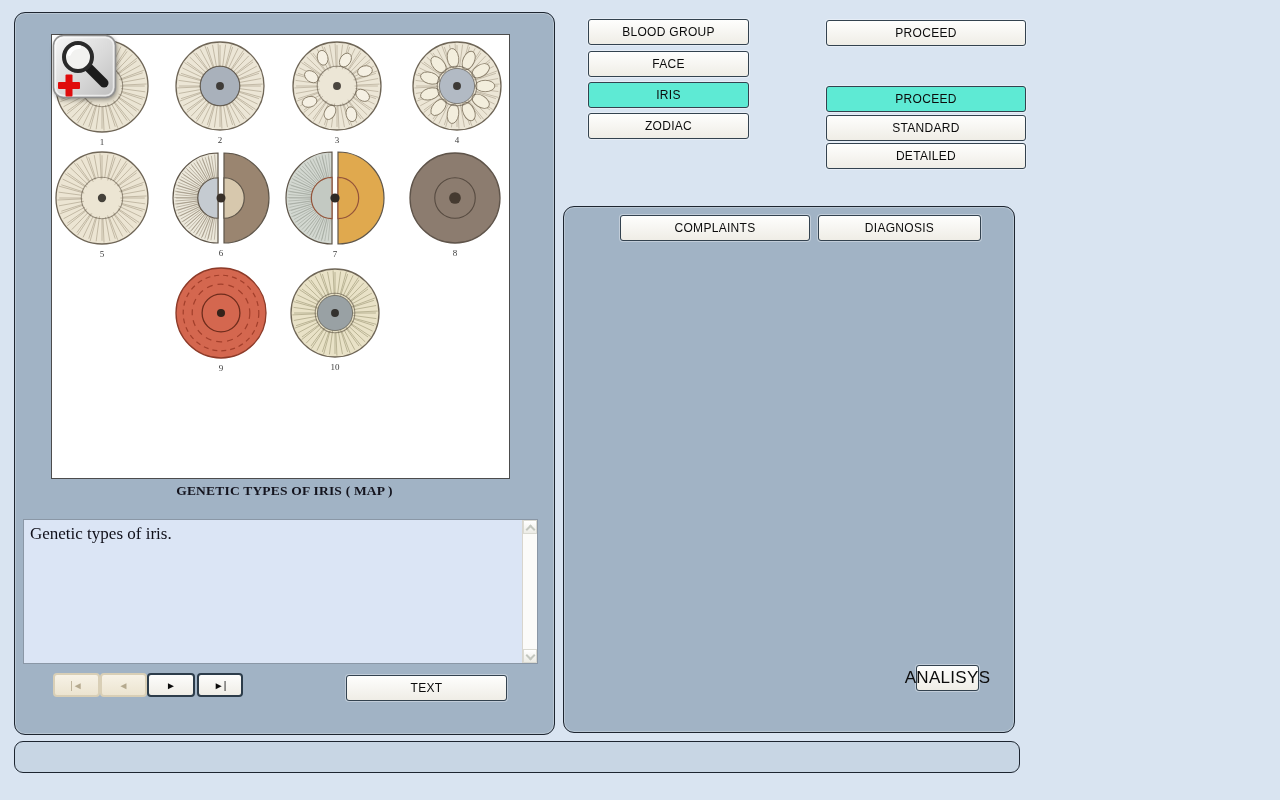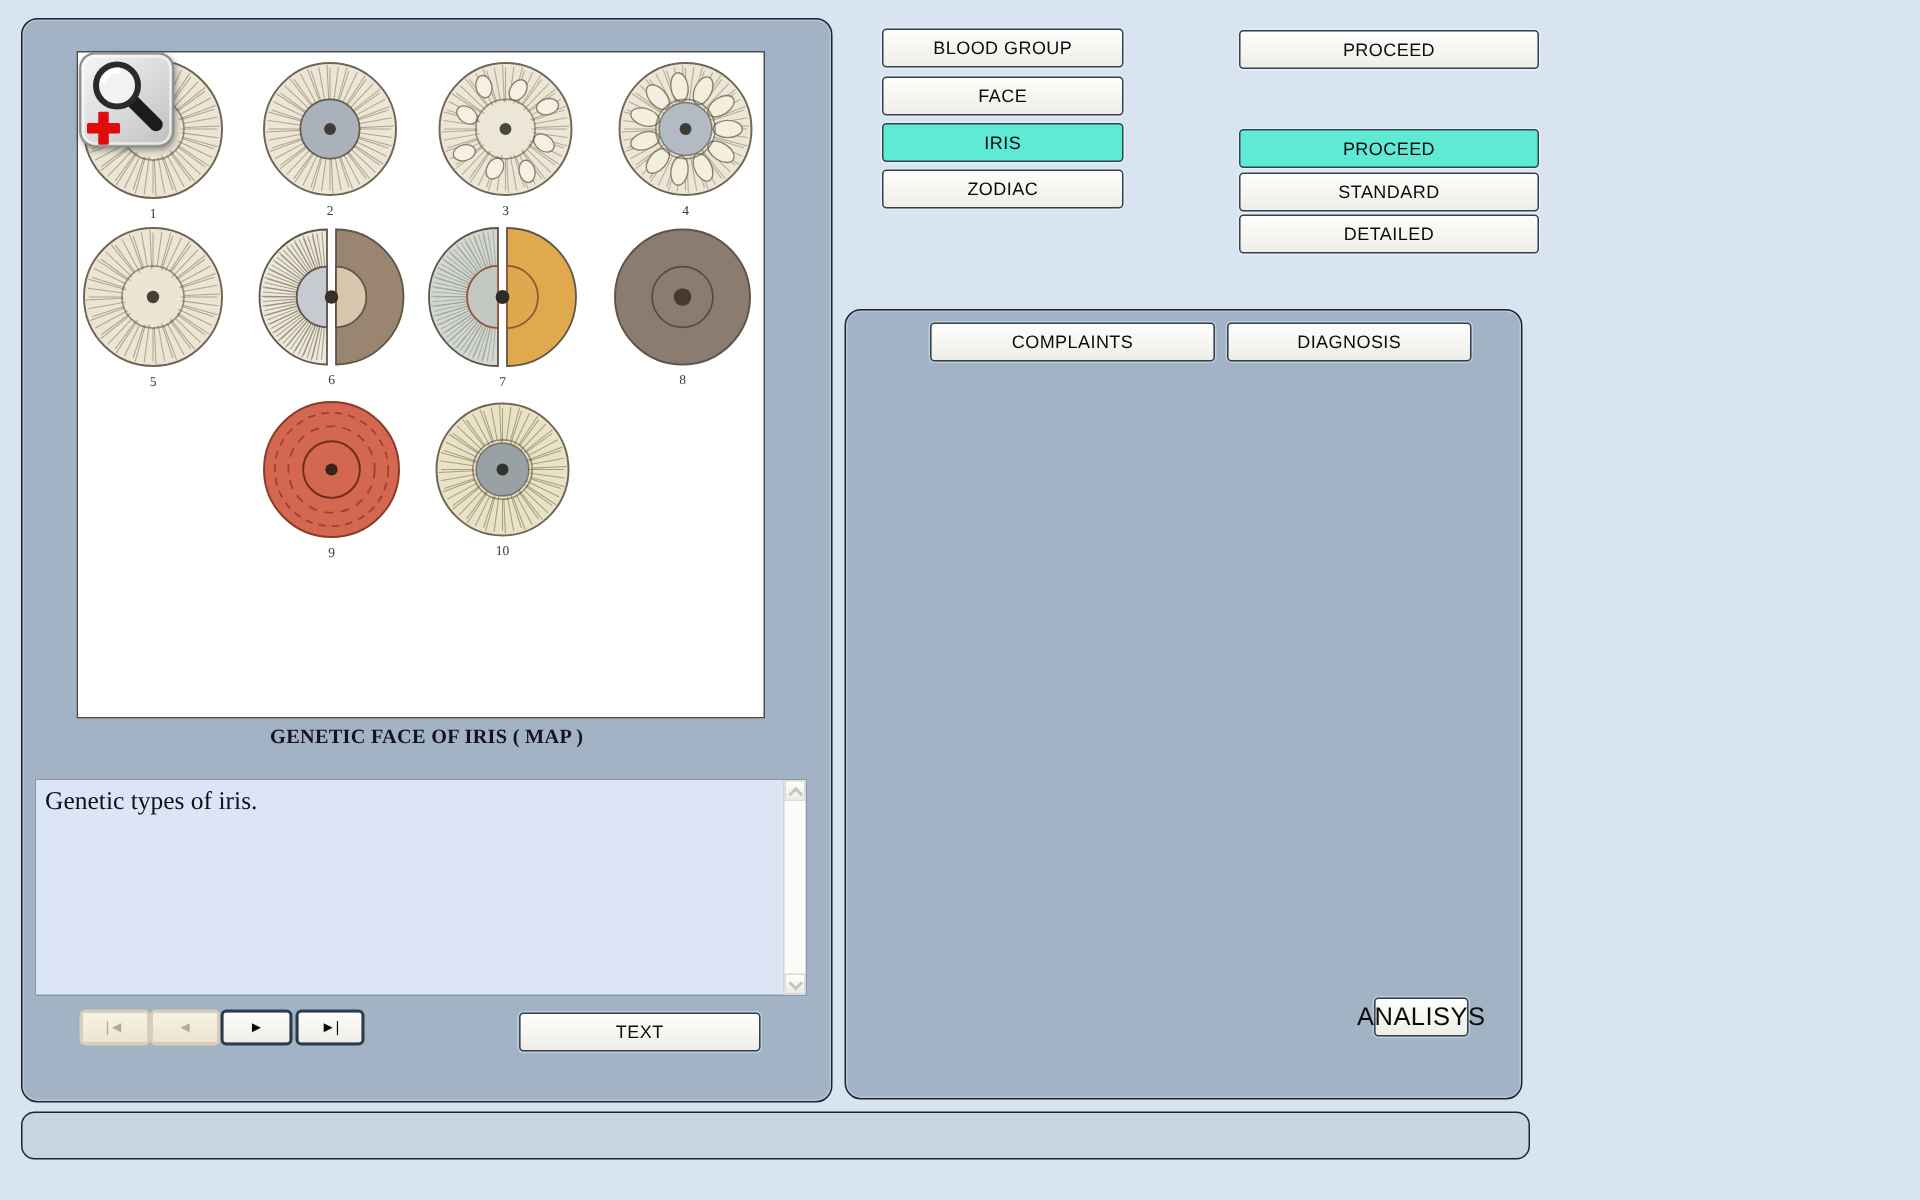--- a/index.html
+++ b/index.html
@@ -722,21 +722,21 @@
           <circle cx="26" cy="23" r="14" fill="#f2f2f0" stroke="#2a2a2a" stroke-width="4"></circle>
           <path d="M17 20 a11 11 0 0 1 10 -7" fill="none" stroke="#ffffff" stroke-width="4" stroke-linecap="round"></path>
           <g fill="#e00c0c">
             <rect x="6" y="48" width="22" height="7" rx="1"></rect>
             <rect x="13.5" y="40.5" width="7" height="22" rx="1"></rect>
           </g>
         </svg>
       </div>
     </div>
 
-    <div id="map-caption">GENETIC FACE OF IRIS ( MAP )</div>
+    <div id="map-caption">GENETIC TYPES OF IRIS ( MAP )</div>
 
     <div id="memo">
       <div id="memo-text">Genetic types of iris.</div>
       <div id="memo-scroll">
         <div class="scroll-btn up">
             <span class="chev up"></span>
           </div>
         <div class="scroll-btn down">
             <span class="chev down"></span>
           </div>

